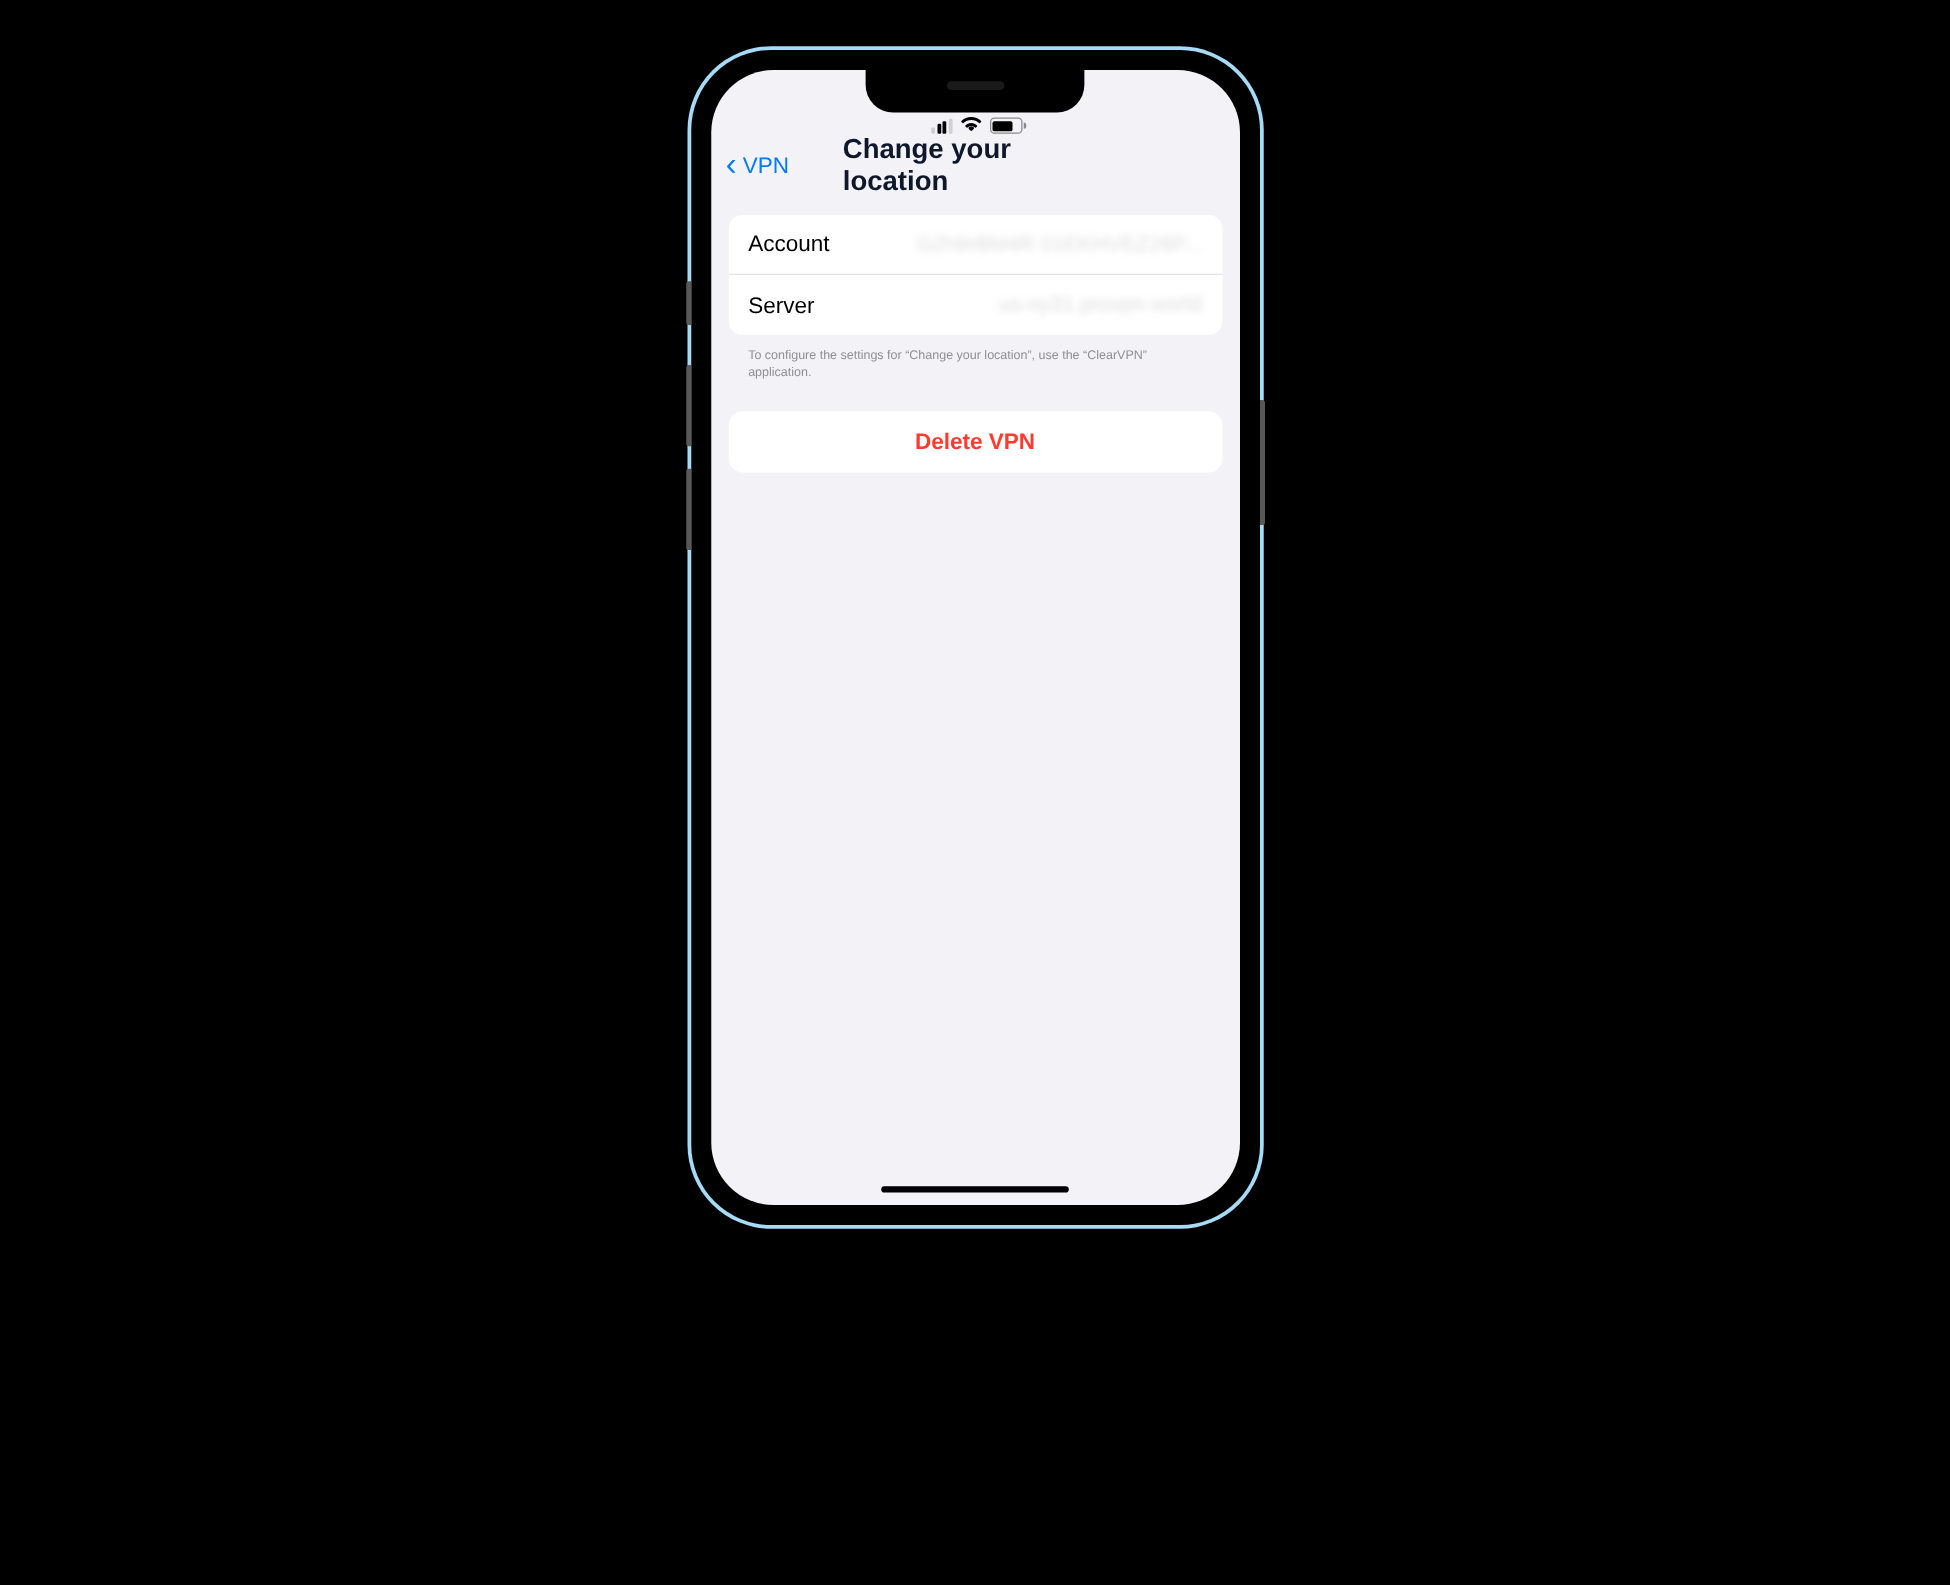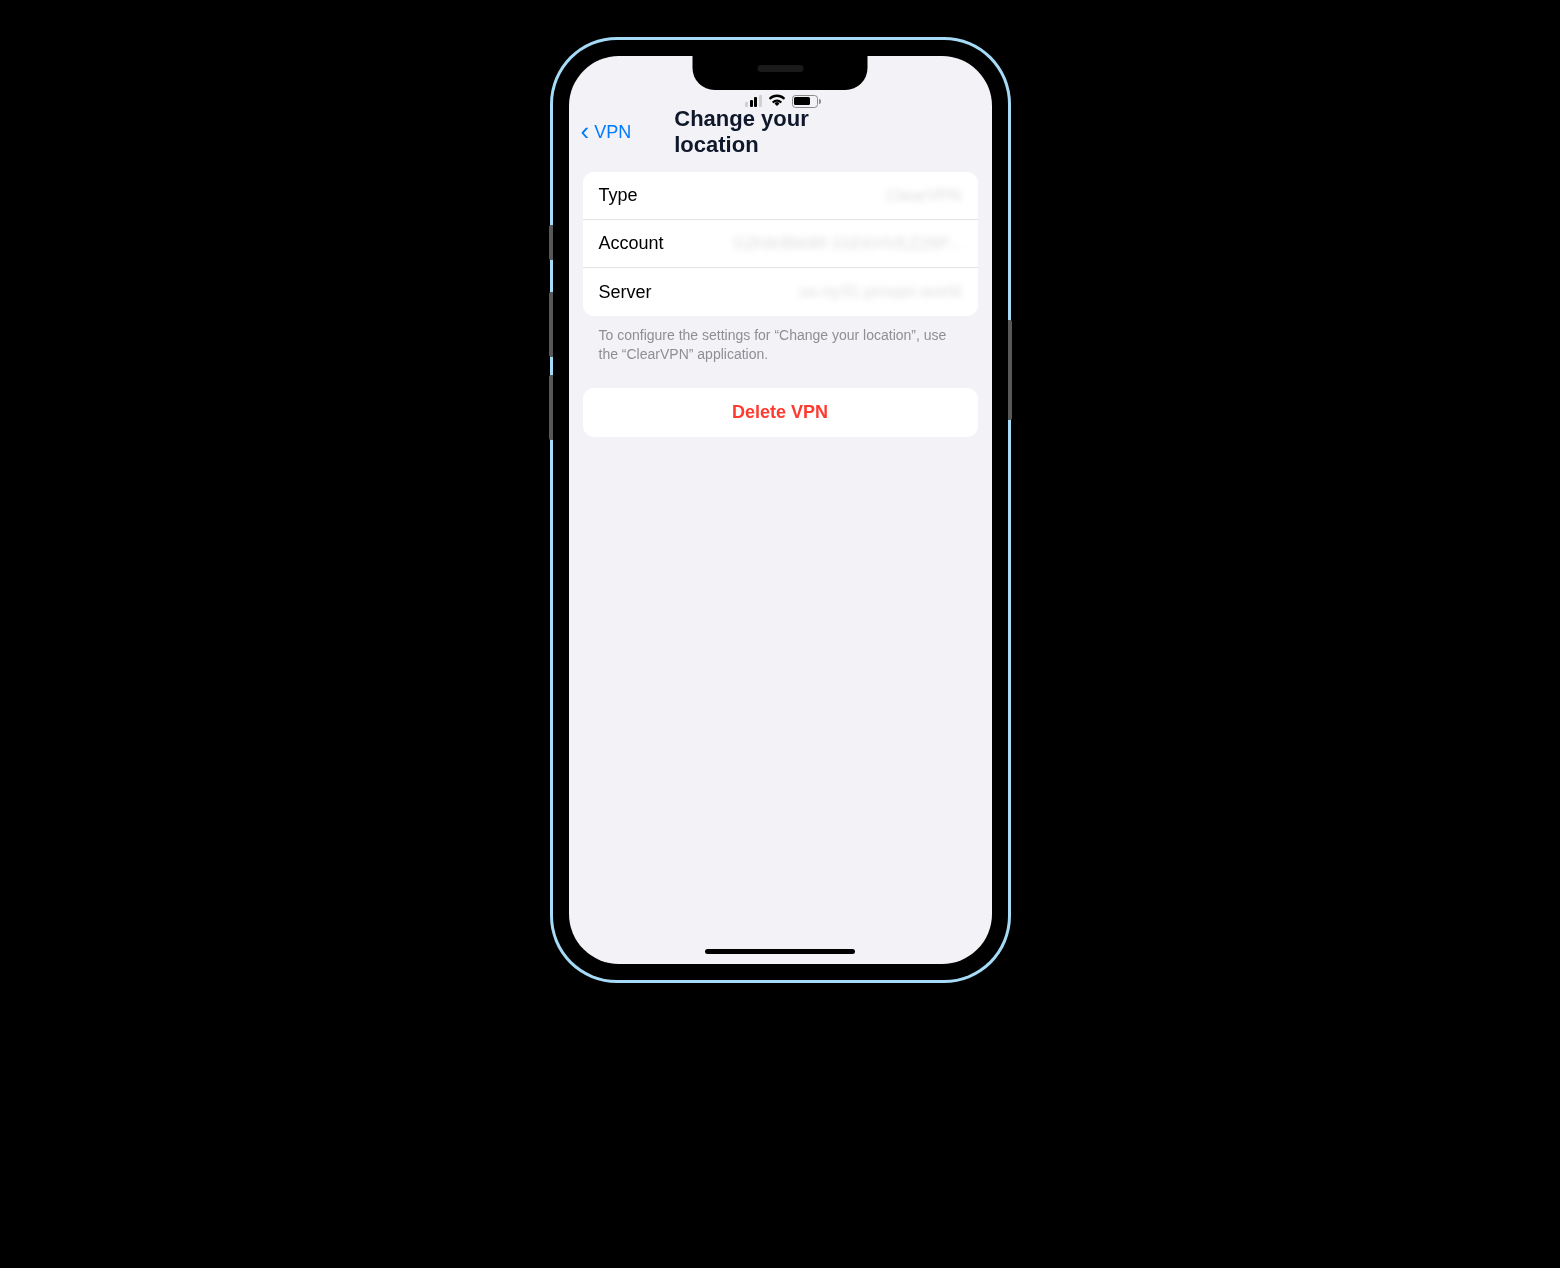--- a/index.html
+++ b/index.html
@@ -246,21 +246,21 @@
     .row-value {
       font-size: 17px;
       color: #ddd;
       filter: blur(3px);
       text-align: right;
       white-space: nowrap;
     }
 
     .footer-text {
       padding: 10px 16px 0 16px;
-      font-size: 14px;
+      font-size: 10px;
       color: #8e8e93;
       line-height: 1.35;
     }
 
     .action-group {
       background: #fff;
       border-radius: 11px;
       margin-top: 24px;
       overflow: hidden;
     }
@@ -343,24 +343,20 @@
       <div class="back-button">
         <span class="back-chevron">‹</span>
         <span>VPN</span>
       </div>
       <div class="nav-title">Change your location</div>
     </div>
 
     <div class="content">
       <div class="settings-group">
         <div class="settings-row">
-          <span class="row-label">Type</span>
-          <span class="row-value">ClearVPN</span>
-        </div>
-        <div class="settings-row">
           <span class="row-label">Account</span>
           <span class="row-value">G2h9rBM4R 01EKHVEZ26P...</span>
         </div>
         <div class="settings-row">
           <span class="row-label">Server</span>
           <span class="row-value">us-ny31.provpn.world</span>
         </div>
       </div>
 
       <div class="footer-text">To configure the settings for “Change your location”, use the “ClearVPN” application.</div>

